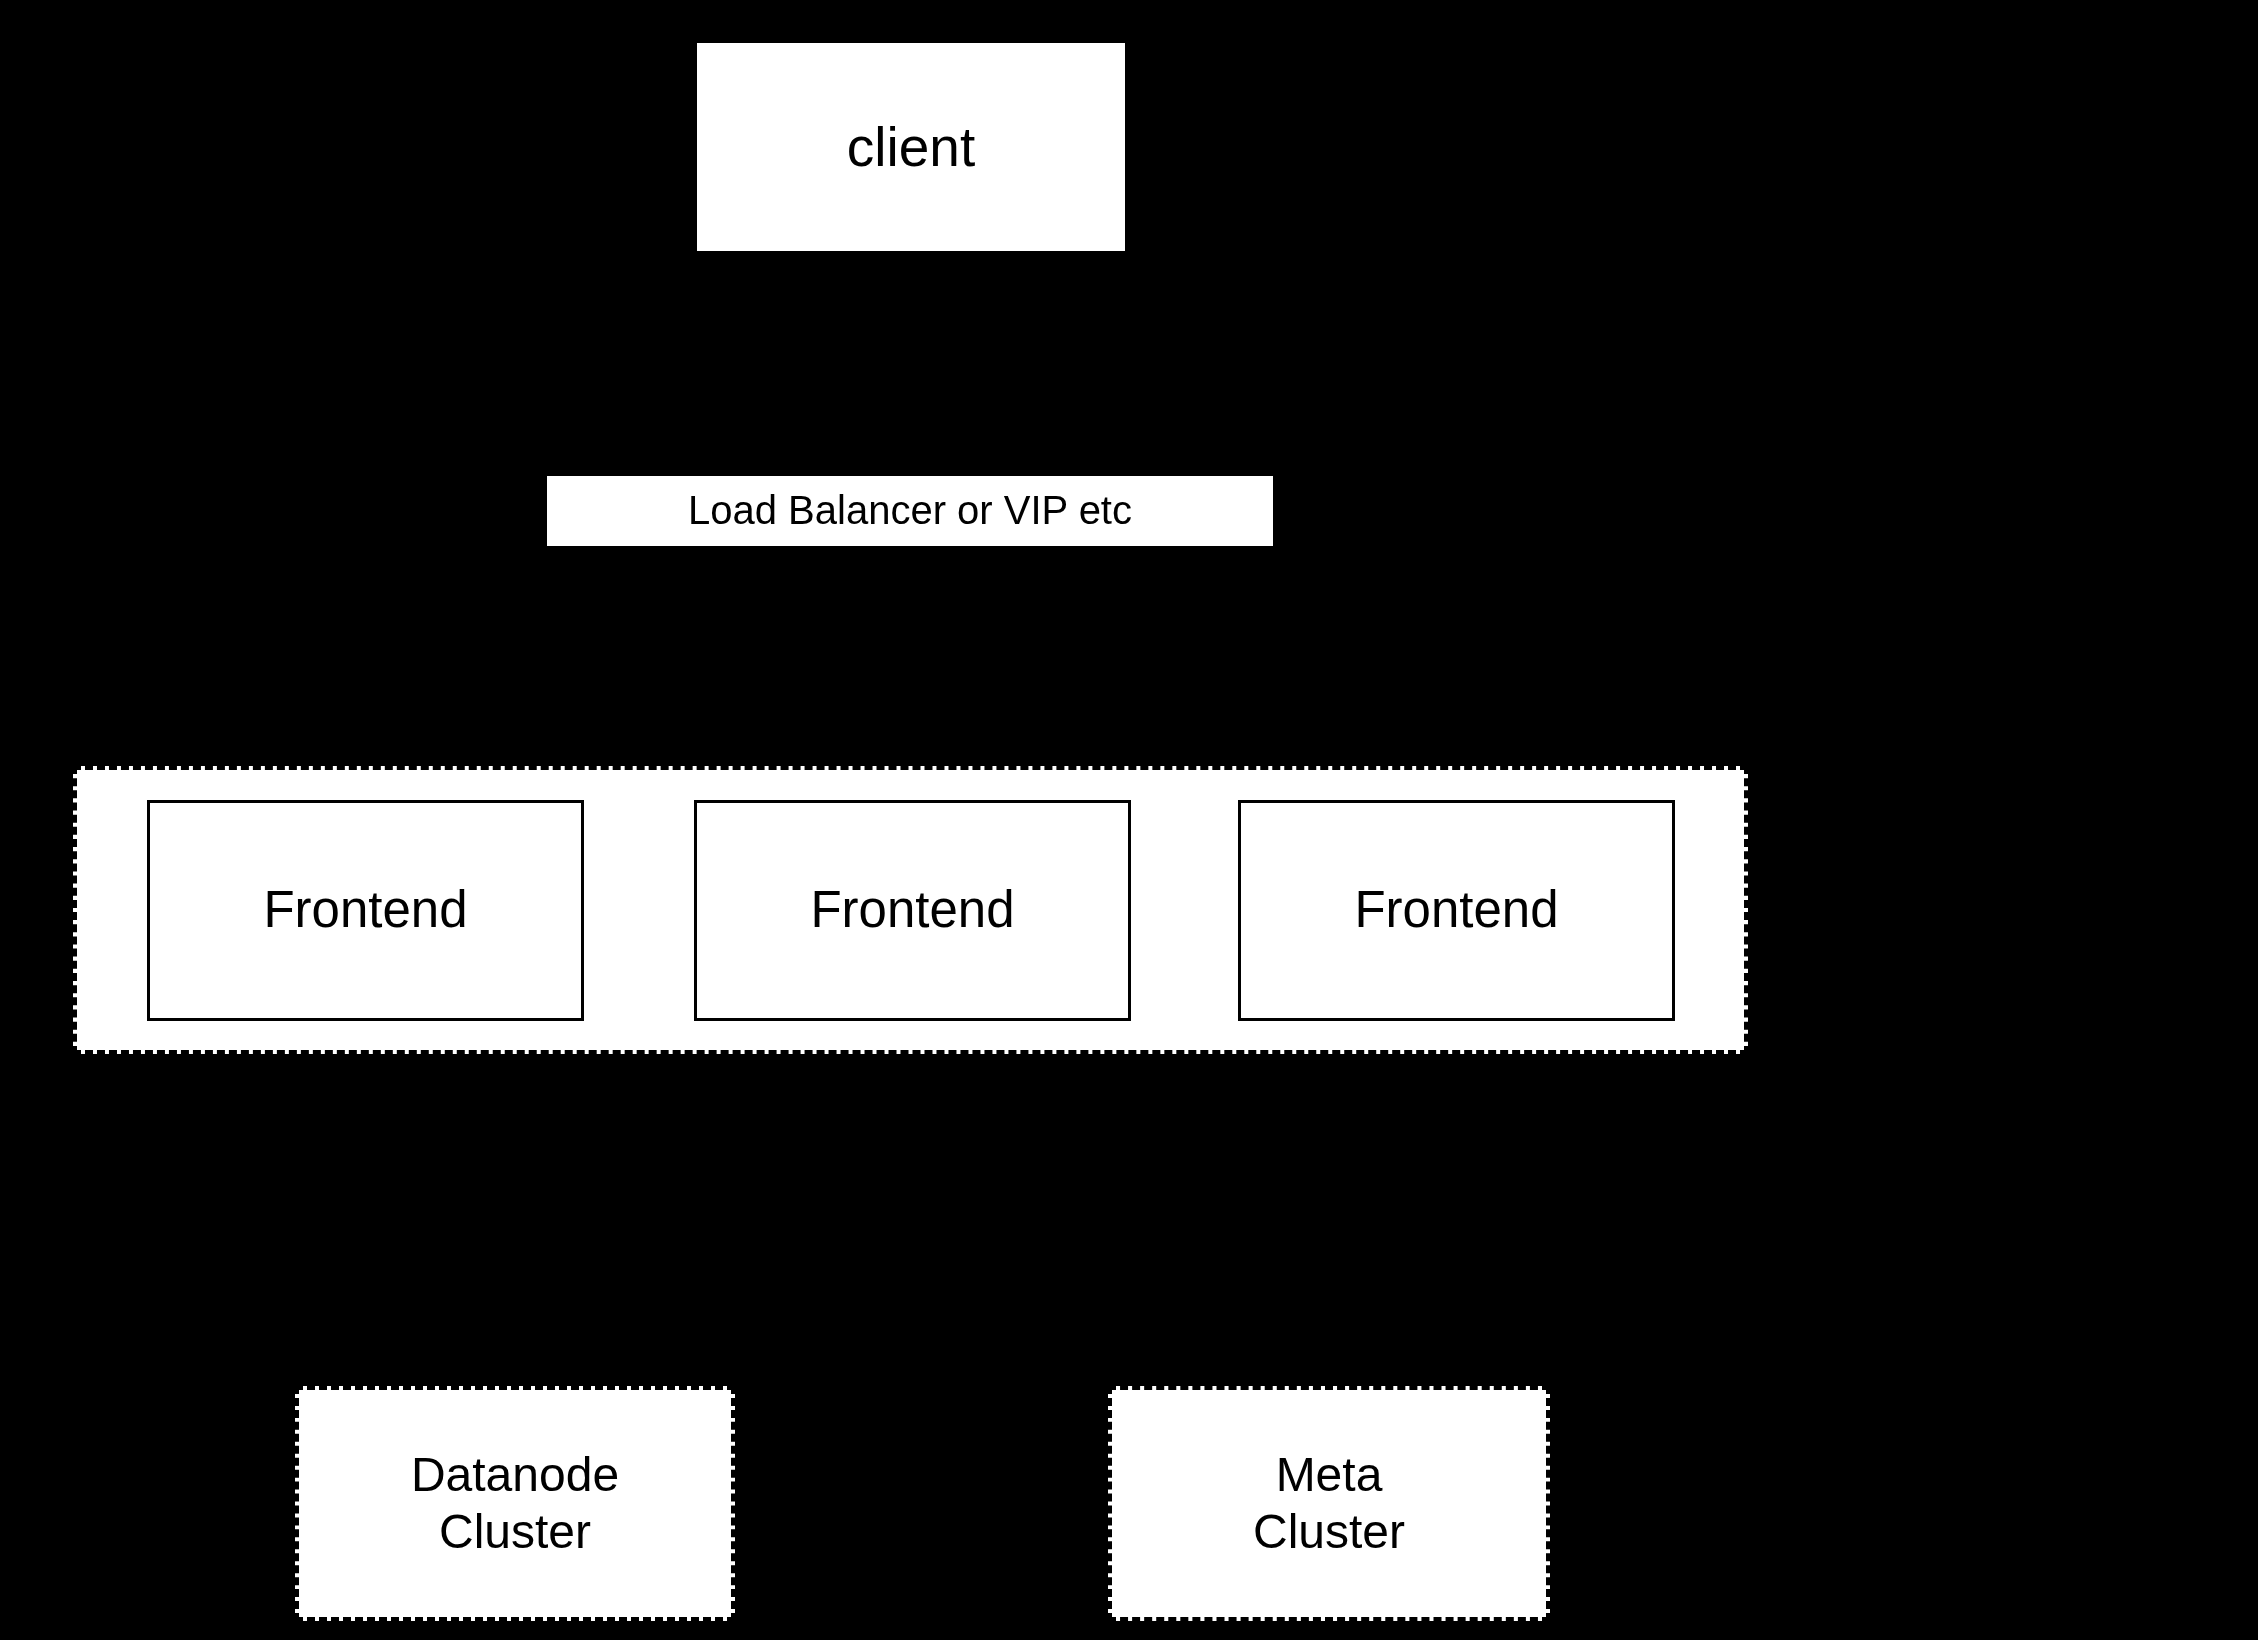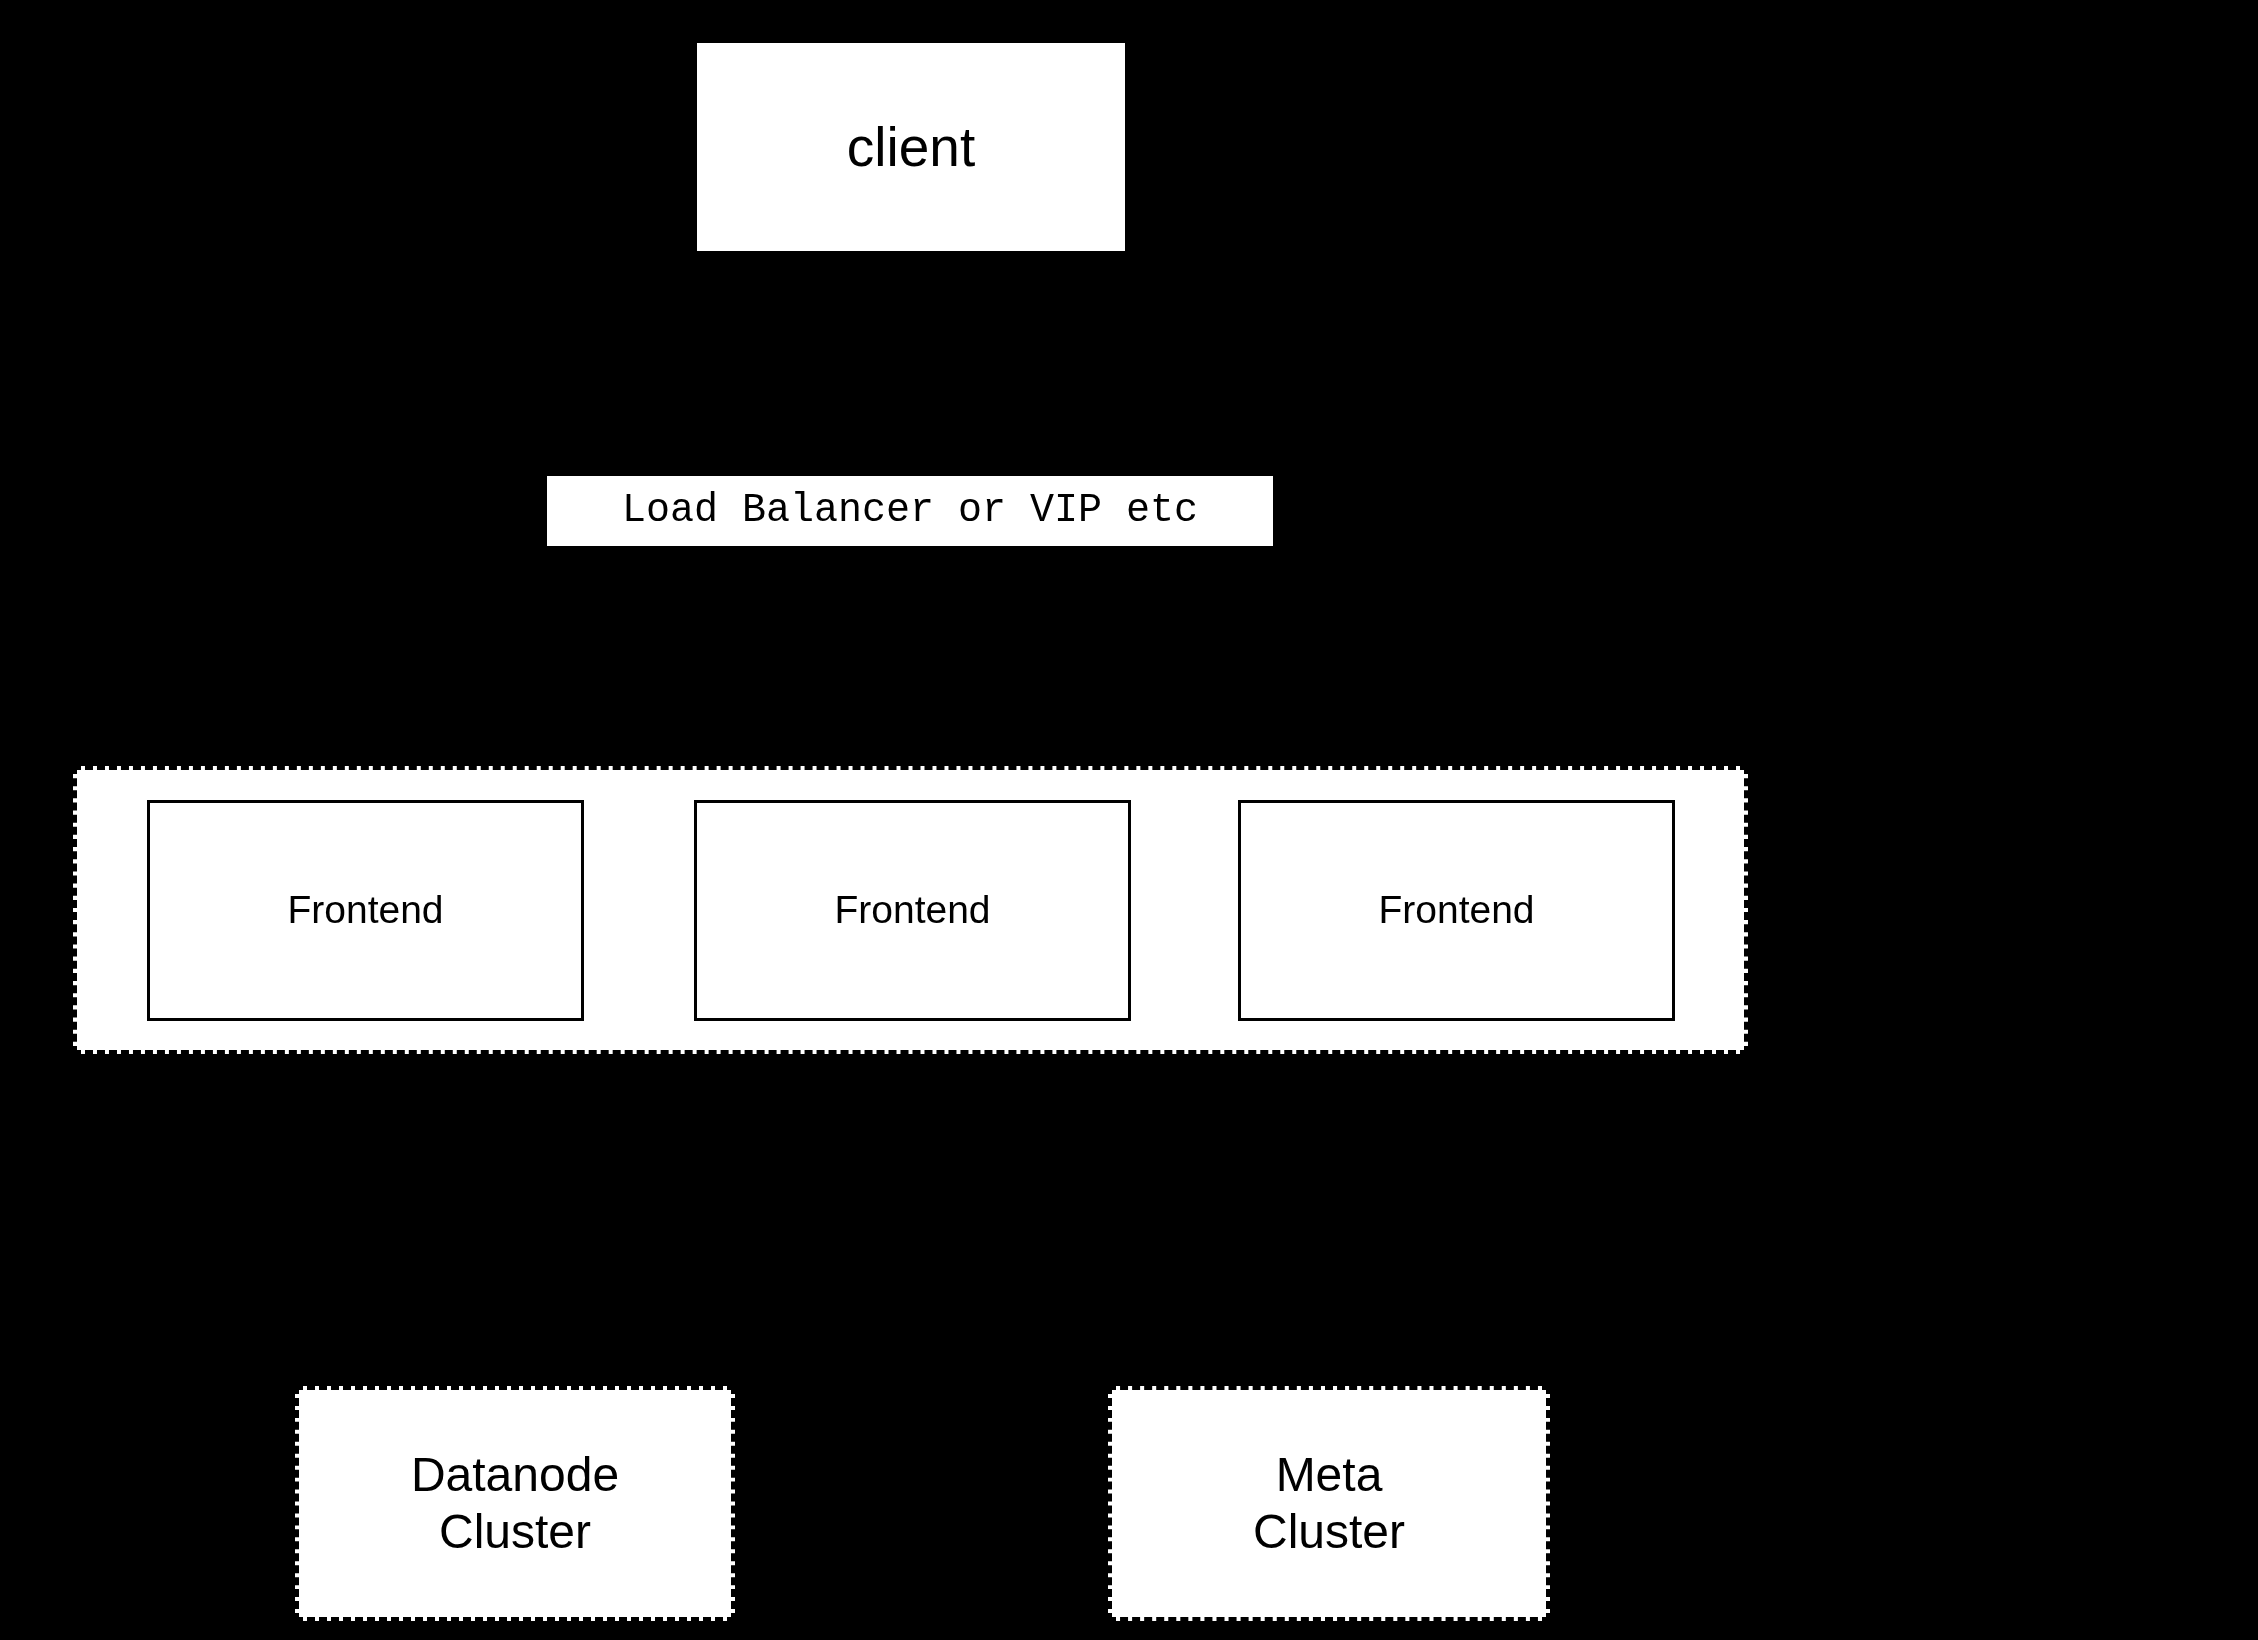--- a/index.html
+++ b/index.html
@@ -31,21 +31,20 @@
   
   .node.solid {
     background: #ffffff;
     border: 3.6px solid #000000;
   }
 
   
   .node.plain {
     background: #ffffff;
     border: none;
-    font-family: Liberation Mono, monospace;
   }
 
   
   .node.dashed {
     background: #ffffff;
     border: none;
   }
   .node.dashed::after {
     content: "";
     position: absolute;
@@ -69,21 +68,21 @@
   }
 
   #frontend-group {
     left: 73px;   top: 766px;
     width: 1675px; height: 288px;
   }
 
   .frontend-node {
     top: 800px;
     width: 437px; height: 221px;
-    font-size: 39px;
+    font-size: 51px;
   }
   #frontend-node-1 { left: 147px; }
   #frontend-node-2 { left: 694px; }
   #frontend-node-3 { left: 1238px; }
 
   .cluster-node {
     top: 1386px;
     height: 235px;
     font-size: 48px;
   }

